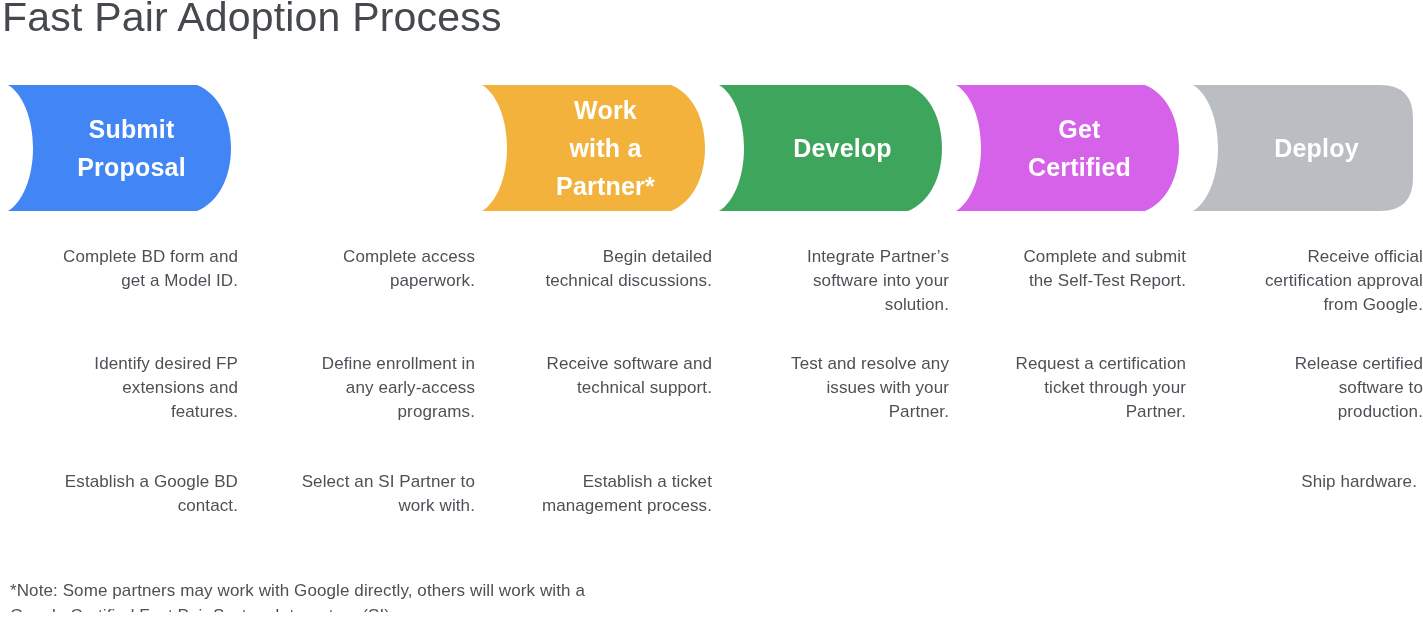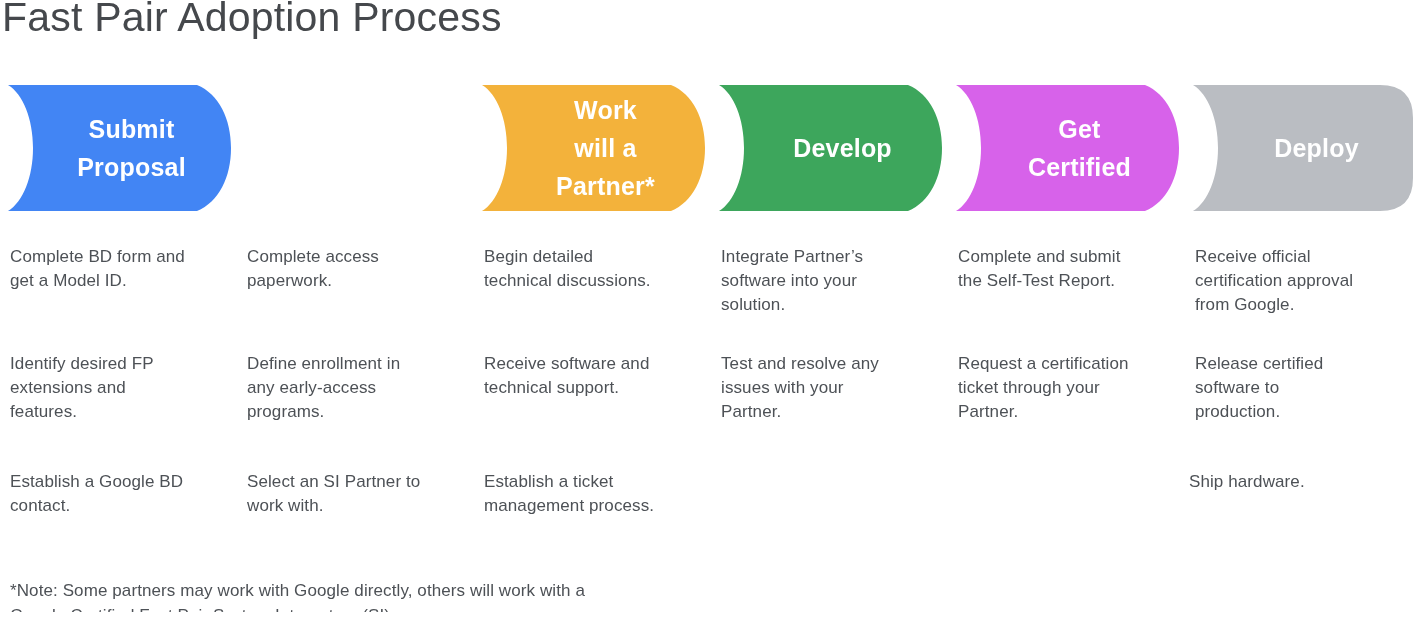--- a/index.html
+++ b/index.html
@@ -14,21 +14,21 @@
   .stage{position:absolute;top:84px;width:237px;height:128px;}
   .stage svg{position:absolute;left:0;top:0;width:237px;height:128px;display:block;}
   .stage-label{
     position:absolute;left:34px;right:8px;top:0;bottom:0;
     display:flex;align-items:center;justify-content:center;
     text-align:center;color:#ffffff;font-size:25px;font-weight:700;
     line-height:38px;white-space:pre-line;letter-spacing:.2px;
   }
   .cell{
     position:absolute;width:228px;font-size:17px;line-height:24px;
-    color:#4D5156;white-space:pre-line;letter-spacing:.1px;
+    color:#4D5156;white-space:pre-line;letter-spacing:.1px;text-align:right;
   }
   .note{
     position:absolute;left:10px;top:578px;margin:0;width:740px;
     font-size:17px;line-height:25px;color:#4D5156;white-space:pre-line;letter-spacing:.1px;
   }
 </style>
 </head>
 <body>
 
 <div class="canvas">
@@ -42,21 +42,21 @@
     <div class="stage-label">Submit
 Proposal</div>
   </div>
 
 
   <div class="stage" style="left:474px">
     <svg viewBox="0 0 237 128" aria-hidden="true">
       <path d="M 8 1 C 23 10 33 35 33 64 C 33 93 23 118 8 127 L 197 127 C 219 118 231 93 231 64 C 231 35 219 10 197 1 Z" fill="#F3B23B"></path>
     </svg>
     <div class="stage-label">Work
-will a
+with a
 Partner*</div>
   </div>
 
   <div class="stage" style="left:711px">
     <svg viewBox="0 0 237 128" aria-hidden="true">
       <path d="M 8 1 C 23 10 33 35 33 64 C 33 93 23 118 8 127 L 197 127 C 219 118 231 93 231 64 C 231 35 219 10 197 1 Z" fill="#3DA65C"></path>
     </svg>
     <div class="stage-label">Develop</div>
   </div>
 

